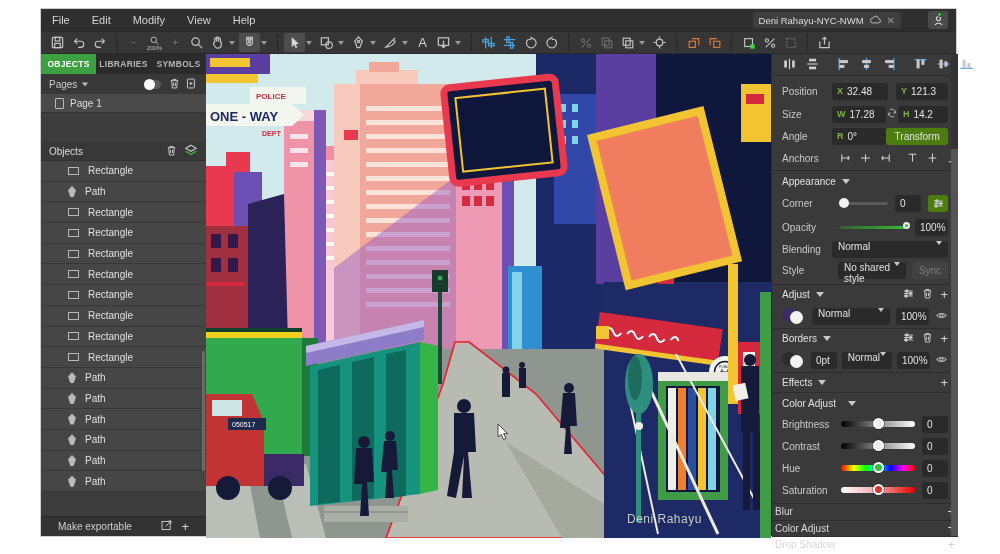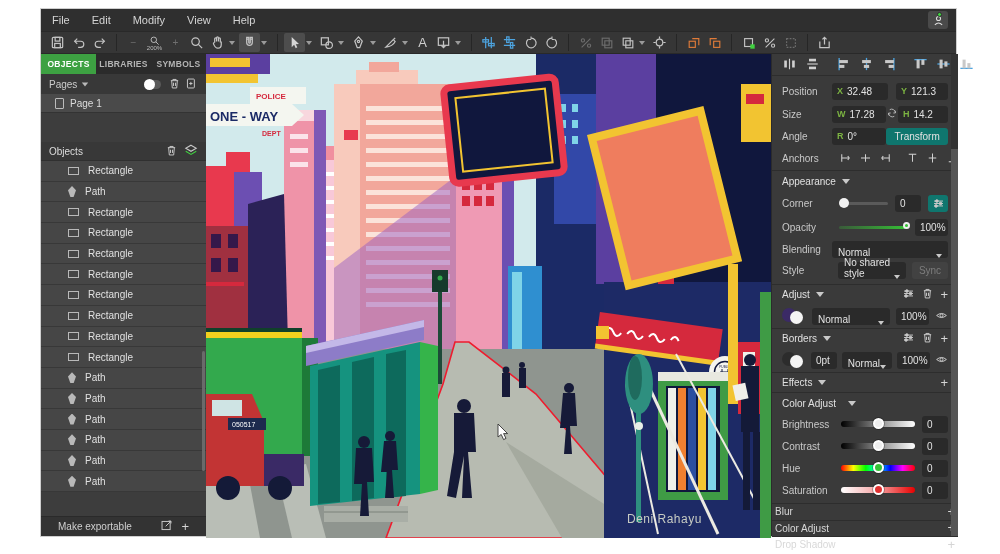--- a/index.html
+++ b/index.html
@@ -60,22 +60,22 @@
   .rrow { display:flex; align-items:center; padding:0 10px; position:relative; }
   .rlabel { width:50px; color:#c9c9c9; flex:none; }
   .field { background:#2a2a2a; border-radius:3px; height:17px; display:flex; align-items:center; padding:0 5px; gap:4px; color:#e2e2e2; }
   .field .unit { color:#7cb342; font-weight:bold; font-size:9px; }
   .rsep { height:1px; background:#2d2d2d; }
   .sect-head { height:17px; display:flex; align-items:center; gap:6px; padding:0 10px; color:#e0e0e0; }
   .sect-head .grow { flex:1; }
   .chev { width:0; height:0; border-left:4px solid transparent; border-right:4px solid transparent; border-top:5px solid #c9c9c9; }
   .track { height:3px; border-radius:2px; background:#5a5a5a; position:relative; flex:1; }
   .knob9 { position:absolute; top:-4px; width:10px; height:10px; border-radius:50%; background:#f2f2f2; }
-  .btn { background:#0f766e; border-radius:3px; height:17px; display:flex; align-items:center; justify-content:center; color:#e2e2e2; }
-  .dd { background:#2a2a2a; border-radius:3px; height:17px; display:flex; align-items:flex-end; padding:0 6px; color:#e2e2e2; }
+  .btn { background:#4d7c0f; border-radius:3px; height:17px; display:flex; align-items:center; justify-content:center; color:#e2e2e2; }
+  .dd { background:#2a2a2a; border-radius:3px; height:17px; display:flex; align-items:flex-start; padding:0 6px; color:#e2e2e2; }
   .dd .grow { flex:1; }
   .dd .chev { border-top-width:4px; border-left-width:3.5px; border-right-width:3.5px; }
   .icon-sm svg { stroke:#c9c9c9; fill:none; stroke-width:1.2; }
   .plus { color:#d5d5d5; font-size:13px; line-height:10px; }
   .swatch { width:24px; height:18px; position:relative; flex:none; }
   .swatch .back { position:absolute; left:0; top:1px; width:14px; height:14px; border-radius:50%; }
   .swatch .front { position:absolute; left:8px; top:4px; width:13px; height:13px; border-radius:50%; background:#f4f4f4; }
   .ca-track { height:6px; border-radius:3px; position:relative; flex:1; }
   .ca-track.bw { background:linear-gradient(to right,#000,#888,#fff); }
   .ca-track.hue { background:linear-gradient(to right,#f00,#ff0,#0f0,#0ff,#00f,#f0f,#f00); }
@@ -229,20 +229,27 @@
 </svg>
 
 <div class="app">
 
   <div class="menubar">
     <span class="menu-item">File</span>
     <span class="menu-item">Edit</span>
     <span class="menu-item">Modify</span>
     <span class="menu-item">View</span>
     <span class="menu-item">Help</span>
+    <div class="doc-tab">
+      <span>Deni Rahayu-NYC-NWM</span>
+      <svg width="13" height="13" viewBox="0 0 16 16" style="stroke:#b9b9b9;fill:none;stroke-width:1.2">
+          <use href="#sy-cloud"></use>
+        </svg>
+      <span class="doc-close">✕</span>
+    </div>
     <div class="avatar-btn">
       <svg width="13" height="13" viewBox="0 0 16 16" style="stroke:#ddd;fill:none;stroke-width:1.3">
           <use href="#sy-user"></use>
         </svg>
       <span class="presence-dot"></span>
     </div>
   </div>
 
   <div class="toolbar">
     <div class="tbtn">

